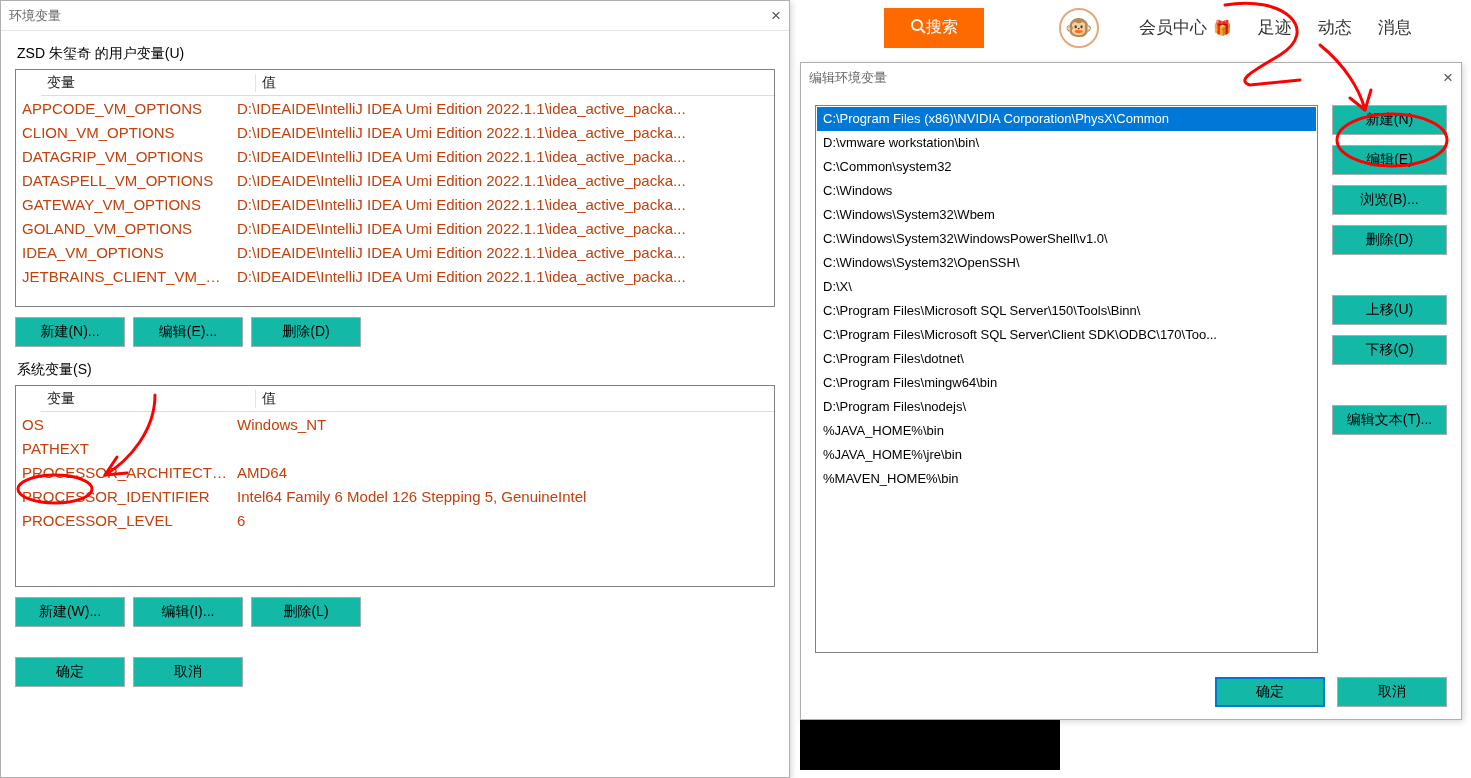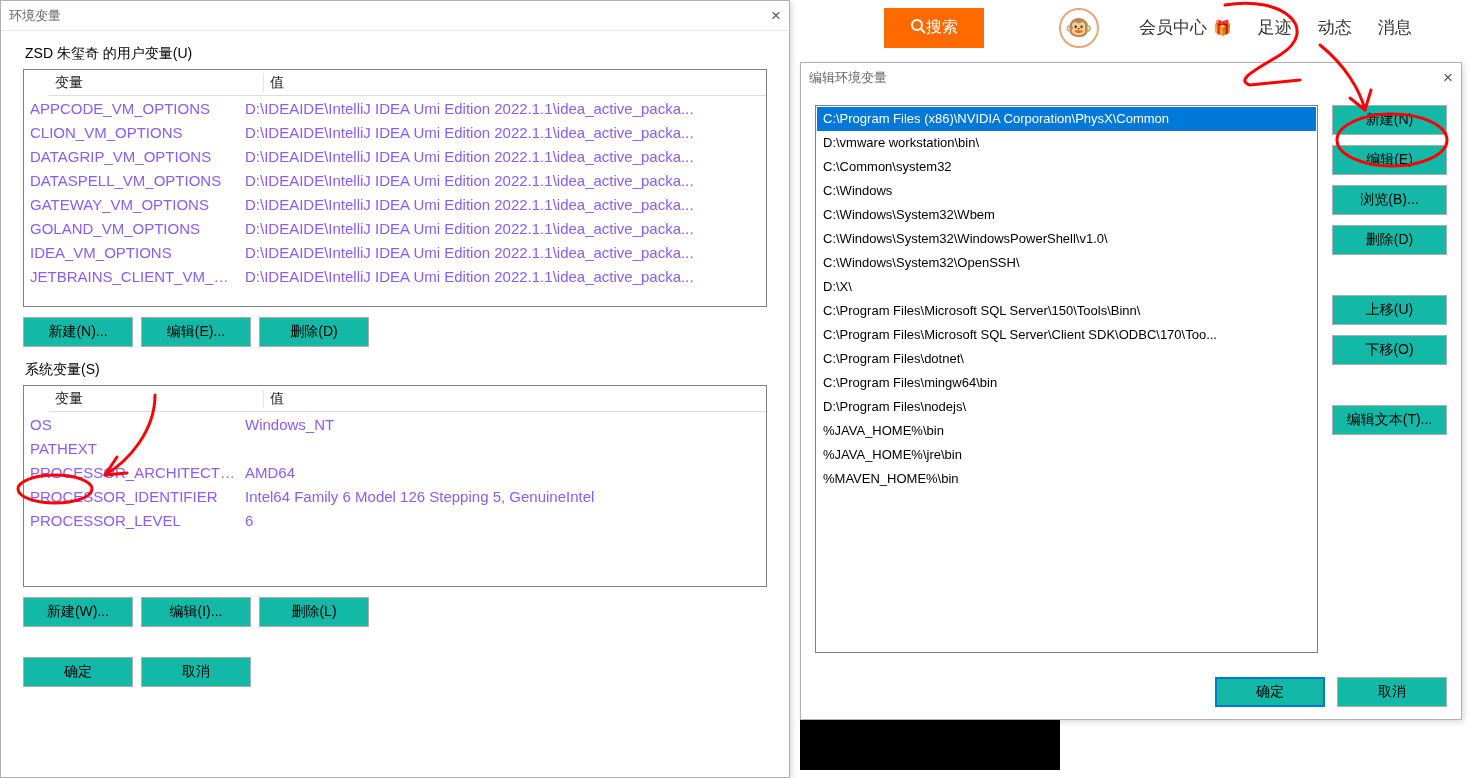--- a/index.html
+++ b/index.html
@@ -13,35 +13,35 @@
 .gift { font-size: 15px; }
 
 .dialog { position: absolute; background: #fff; border: 1px solid #b0b0b0; box-shadow: 2px 2px 6px rgba(0,0,0,0.15); }
 
 .dialog.env { top: 0; left: 0; width: 790px; height: 778px; }
 .dialog.edit { top: 62px; left: 800px; width: 662px; height: 658px; }
 
 .titlebar { height: 30px; display: flex; align-items: center; padding: 0 8px; border-bottom: 1px solid #e6e6e6; color: #666; font-size: 13px; justify-content: center; }
 .titlebar .close { margin-left: auto; font-size: 17px; color: #555; cursor: pointer; font-family: Arial; }
 
-.dialog.env .content { padding: 14px 22px; }
+.dialog.env .content { padding: 14px 14px; }
 .dialog.edit .content { padding: 12px 14px; display: flex; gap: 14px; height: calc(100% - 30px); flex-direction: column; }
 
 .section { margin-bottom: 14px; }
 .section-label { font-size: 14px; margin-bottom: 6px; padding-left: 2px; }
 
 .grid-box { border: 1px solid #808080; position: relative; }
 .grid-box.user { height: 238px; }
 .grid-box.sys { height: 202px; }
 
 .grid-head { display: flex; background: #fff; border-bottom: 1px solid #ddd; height: 26px; align-items: center; font-size: 14px; color: #222; margin-left: 25px; }
 .col-var { width: 215px; padding-left: 6px; border-right: 1px solid #e3e3e3; }
 .col-val { flex: 1; padding-left: 6px; }
 .scroll-area { overflow-y: scroll; height: calc(100% - 26px); }
-.grid-row { display: flex; height: 24px; align-items: center; font-size: 15px; color: #8b5cf6; cursor: default; }
+.grid-row { display: flex; height: 24px; align-items: center; font-size: 15px; color: #c2410c; cursor: default; }
 .grid-row.sel { background: #f0f0f0; }
 .grid-row .c1 { width: 215px; padding-left: 6px; white-space: nowrap; overflow: hidden; text-overflow: ellipsis; }
 .grid-row .c2 { flex: 1; padding-left: 6px; white-space: nowrap; overflow: hidden; text-overflow: ellipsis; min-width: 0; }
 
 .btn-row { display: flex; gap: 8px; justify-content: flex-start; margin-top: 10px; }
 .btn { background: #14b8a6; border: 1px solid #adadad; min-width: 110px; height: 30px; display: flex; align-items: center; justify-content: center; cursor: pointer; font-size: 14px; color: #000; }
 .btn.focus { border: 2px solid #0078d7; }
 
 .edit-body { display: flex; gap: 14px; flex: 1; }
 .list-box { border: 1px solid #808080; flex: 1; overflow-y: auto; padding: 1px; }

